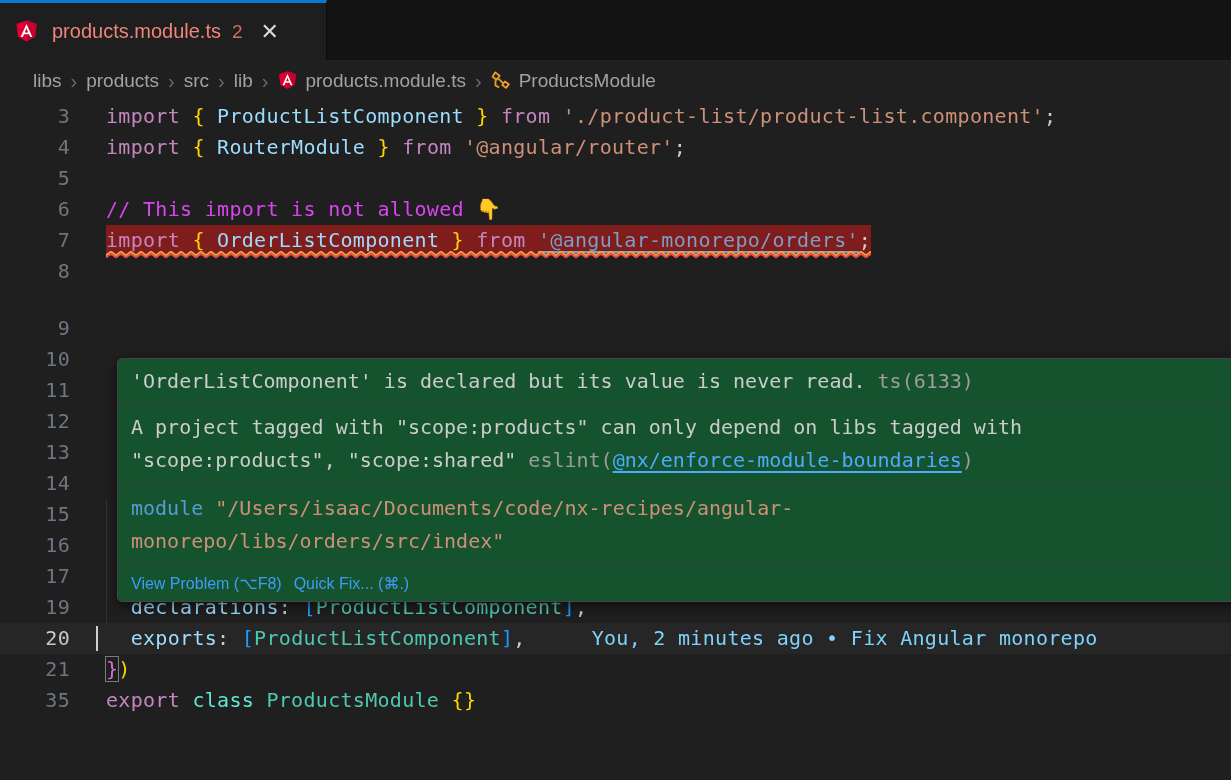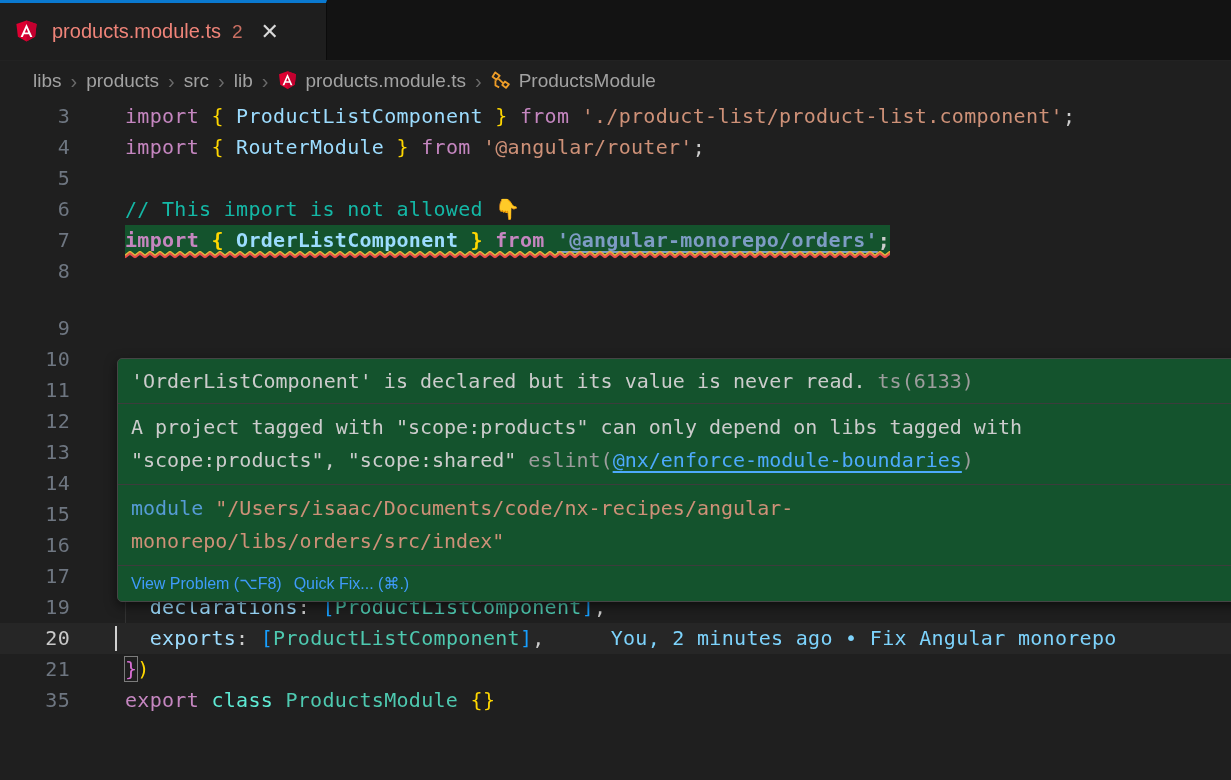--- a/index.html
+++ b/index.html
@@ -20,36 +20,36 @@
               color:#a2a2a2;font-size:19px;}
   .crumb{white-space:nowrap;}
   .crumb-sep{color:#6b6b6b;font-size:20px;margin:0 9px;}
   .crumb-icon{width:21px;height:21px;display:inline-flex;vertical-align:-4px;margin-right:7px;}
 
   
   .editor{position:relative;}
   .line{display:flex;height:31px;position:relative;
         font-family:"DejaVu Sans Mono","Liberation Mono",monospace;font-size:20px;letter-spacing:.3px;}
   .lnum{width:70px;flex:none;text-align:right;color:#6e7681;line-height:31px;}
-  .lcode{margin-left:55px;white-space:pre;position:relative;line-height:31px;}
+  .lcode{margin-left:36px;white-space:pre;position:relative;line-height:31px;}
   .gap{height:26px;}
   .current{background:rgba(255,255,255,.035);}
   .current .lnum{color:#c8c8c8;}
   .cursor{position:absolute;left:-10px;top:3px;width:2px;height:25px;background:#d0d0d0;}
   .iguide{position:absolute;top:0;width:1px;height:31px;background:#323232;}
   .blame{color:#7dd3fc;margin-left:66px;}
 
   
   .tk-kw{color:#C586C0}.tk-kwb{color:#5eead4}.tk-var{color:#9CDCFE}.tk-cls{color:#4EC9B0}
-  .tk-str{color:#CE9178}.tk-cmt{color:#14b8a6}.tk-fg{color:#CCCCCC}
+  .tk-str{color:#CE9178}.tk-cmt{color:#d946ef}.tk-fg{color:#CCCCCC}
   .tk-b1{color:#FFD700}.tk-b2{color:#DA70D6}.tk-b3{color:#179FFF}
   .tk-b2m{color:#DA70D6;outline:1px solid #7c7c7c;}
   .tk-strlink{color:#7e9cc4;text-decoration:underline;text-underline-offset:4px;}
 
-  .hlwrap{background:#14532d;position:relative;display:inline-block;font-weight:bold;}
+  .hlwrap{background:#7f1d1d;position:relative;display:inline-block;}
   .squiggle{position:absolute;left:0;bottom:-4px;width:100%;height:9px;display:block;}
 
   
   .hover{position:absolute;left:117px;top:257px;width:1140px;box-sizing:border-box;
          background:#14532d;border:1px solid #454545;border-radius:5px;z-index:5;
          box-shadow:0 4px 12px rgba(0,0,0,.55);
          font-family:"DejaVu Sans Mono","Liberation Mono",monospace;font-size:20px;color:#cccccc;}
   .hsec{padding:7px 13px;border-bottom:1px solid #3c3c3c;line-height:33px;}
   .hsec:last-child{border-bottom:none;}
   .dim{color:#9d9d9d;}

